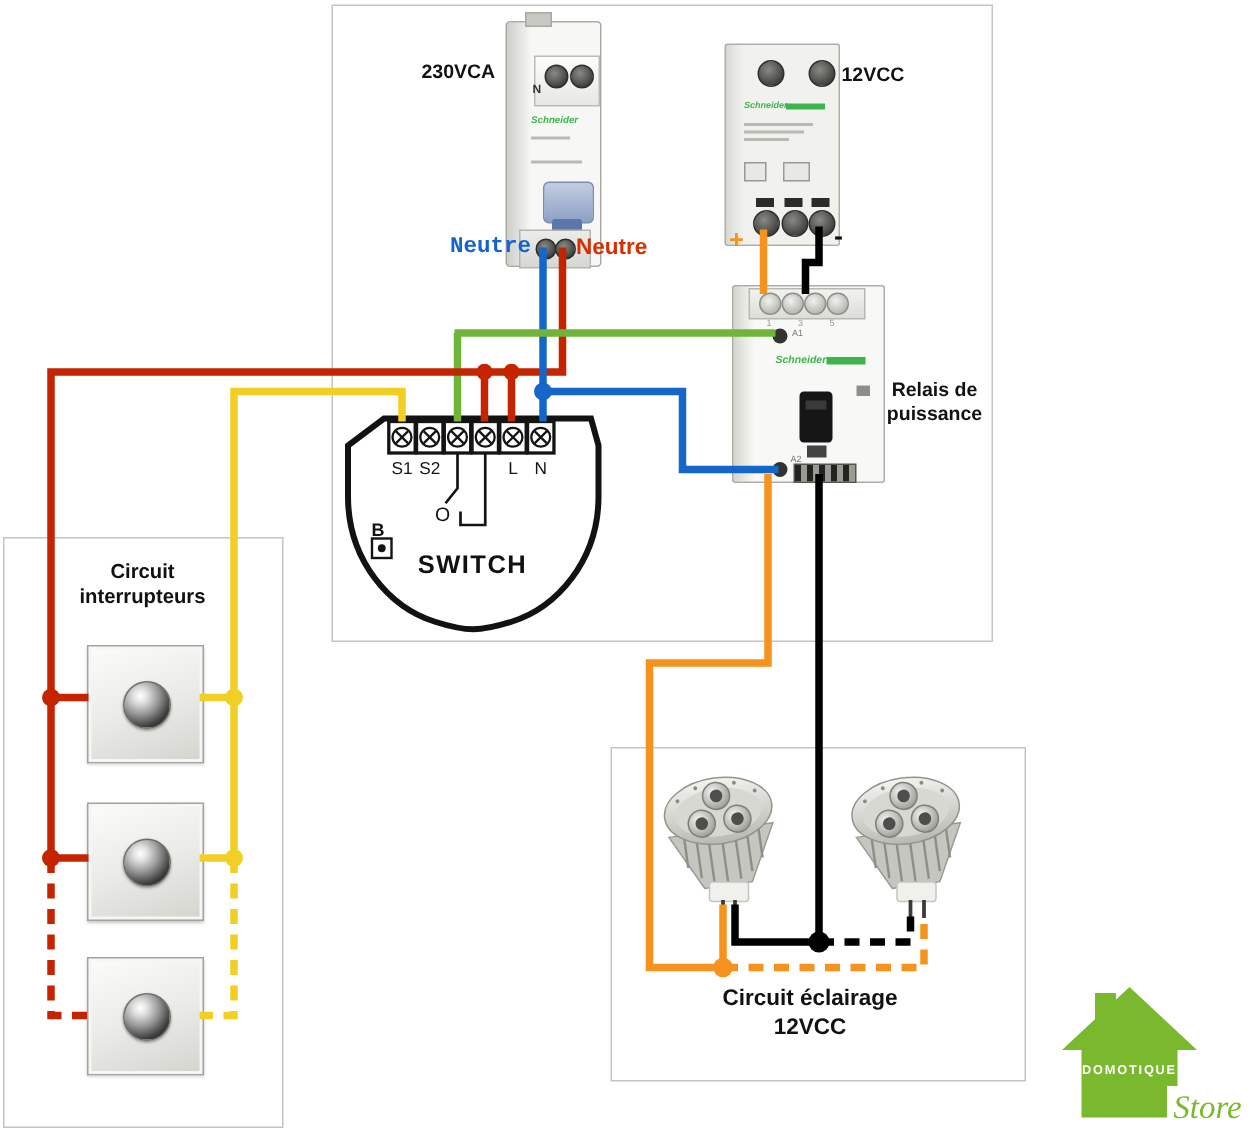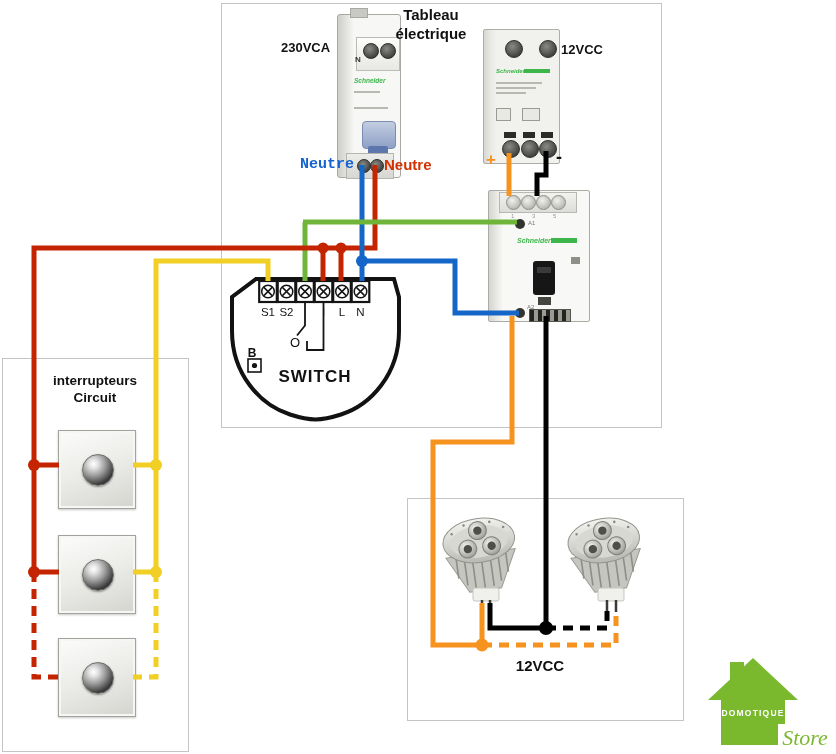--- a/index.html
+++ b/index.html
@@ -287,31 +287,32 @@
           <circle class="f-red" cx="34" cy="572" r="6"></circle>
         <circle class="f-yellow" cx="156" cy="465" r="6"></circle>
           <circle class="f-yellow" cx="156" cy="572" r="6"></circle>
         <circle class="f-blue" cx="362" cy="261" r="6"></circle>
         <circle class="f-orange" cx="482" cy="645" r="6.5"></circle>
         <circle class="f-black" cx="546" cy="628" r="7"></circle>
       </g>
     </g>
   </svg>
 
-  <div class="lbl ctr" style="left:381px;top:5px;width:100px;font-size:15px;line-height:19px;">
-    <div>Tableau</div>
-    <div>électrique</div>
-  </div>
   <div class="lbl" style="left:281px;top:40px;font-size:13px;">230VCA</div>
   <div class="lbl" style="left:561px;top:42px;font-size:13px;">12VCC</div>
   <div class="lbl" style="left:300px;top:156px;font-size:15px;color:var(--neutral_text,#1563d2);font-family:Liberation Mono, monospace;">Neutre</div>
   <div class="lbl" style="left:384px;top:156px;font-size:15px;color:var(--phase_text,#d43000);">Neutre</div>
   <div class="lbl" style="left:486px;top:150px;font-size:17px;color:var(--plus_text,#f6921e);">+</div>
   <div class="lbl" style="left:556px;top:147px;font-size:18px;">-</div>
+  <div class="lbl ctr" style="left:577px;top:252px;width:92px;font-size:13px;line-height:16px;">
+    <div>Relais de</div>
+    <div>puissance</div>
+  </div>
   <div class="lbl ctr" style="left:5px;top:372px;width:180px;font-size:13.5px;line-height:17px;">
+    <div>Circuit</div>
     <div>interrupteurs</div>
-    <div>Circuit</div>
   </div>
   <div class="lbl ctr" style="left:415px;top:656px;width:250px;font-size:15px;line-height:19px;">
+    <div>Circuit éclairage</div>
     <div>12VCC</div>
   </div>
 
 </div>
 
 </body></html>

